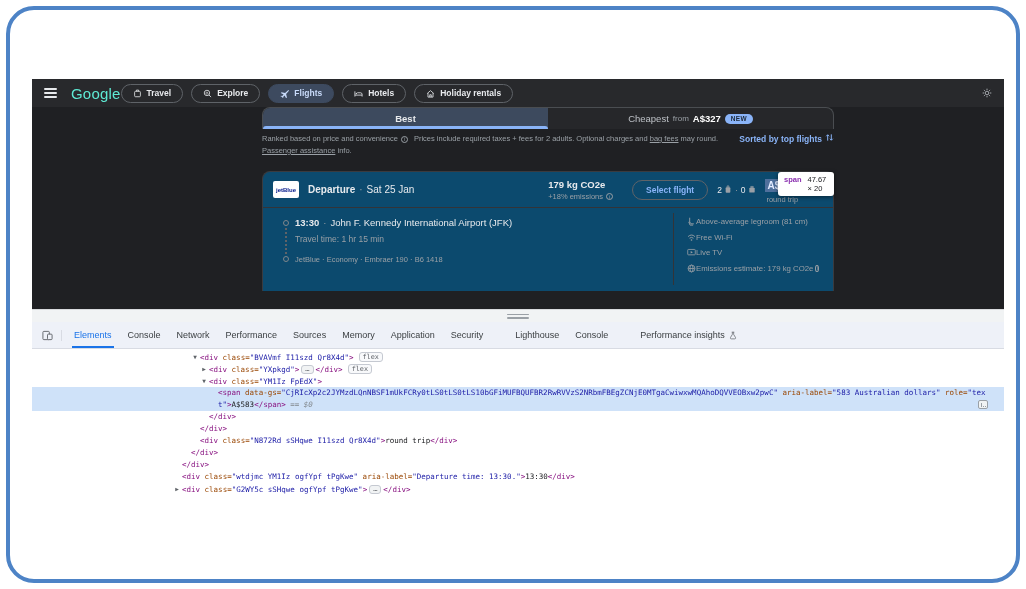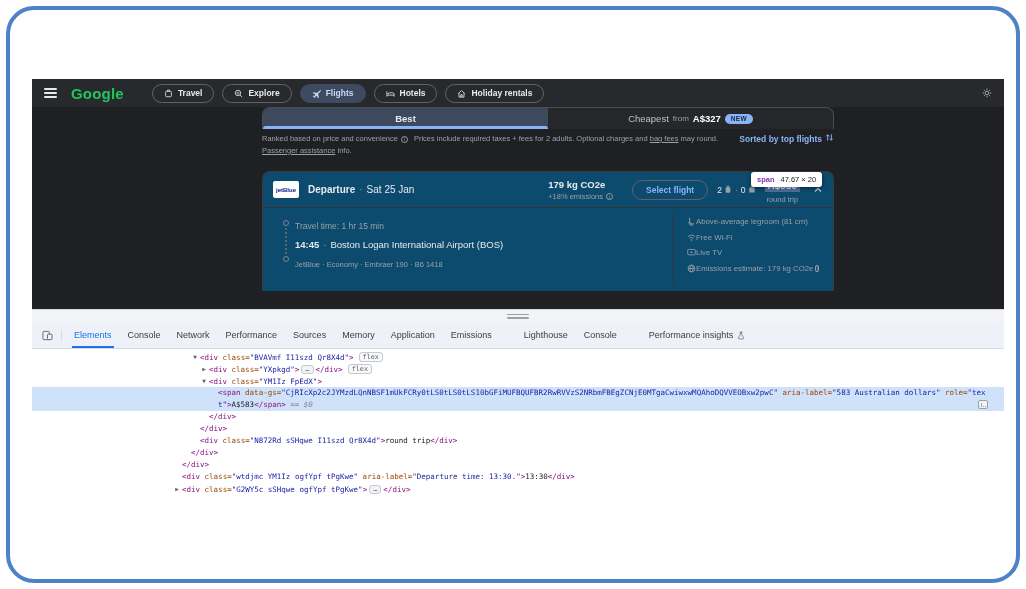--- a/index.html
+++ b/index.html
@@ -4,21 +4,21 @@
 <style>
   * { margin:0; padding:0; box-sizing:border-box; }
   html,body { width:1026px; height:589px; background:#fff; font-family:"Liberation Sans",sans-serif; overflow:hidden; }
   .frame { position:absolute; left:6px; top:6px; width:1014px; height:577px; border:4px solid #4d83c6; border-radius:28px; background:#fff; }
   .browser { position:absolute; left:22px; top:69px; width:972px; height:416px; }
 
   
   .gnav { height:28px; background:#28292c; display:flex; align-items:center; padding:0 12px; }
   .burger { width:13px; display:flex; flex-direction:column; gap:2.5px; margin-right:14px; cursor:pointer; }
   .burger i { height:1.5px; background:#e8eaed; border-radius:1px; }
-  .glogo { color:#22c55e; font-size:15px; font-weight:700; letter-spacing:.2px; margin-right:28px; }
+  .glogo { color:#5eead4; font-size:15px; font-weight:400; letter-spacing:.2px; }
   .pills { display:flex; gap:8px; align-items:center; }
   .pill { display:flex; align-items:center; gap:5px; height:19px; padding:0 11px; border:1px solid #5f6368; border-radius:10px; color:#e8eaed; font-size:8.5px; font-weight:bold; cursor:pointer; white-space:nowrap; }
   .pill svg { width:9px; height:9px; }
   .pill.active { background:#3d4a5f; border-color:#3d4a5f; color:#c8daf9; }
   .theme { margin-left:auto; color:#bdc1c6; display:flex; cursor:pointer; }
   .theme svg { width:10px; height:10px; }
 
   
   .fbody { height:202px; background:#1f2023; position:relative; }
   .results { position:absolute; left:230px; top:0; width:572px; }
@@ -30,21 +30,21 @@
   .tab.cheap .c2 { font-size:8px; color:#9aa0a6; }
   .tab.cheap .c3 { color:#fff; font-weight:bold; }
   .badge-new { background:#8ab4f8; color:#1b2838; font-size:6.5px; font-weight:bold; padding:1.5px 6px; border-radius:8px; letter-spacing:.3px; }
   .results h2 { color:#e8eaed; font-size:13px; font-weight:bold; margin-top:11px; }
   .meta { display:flex; justify-content:space-between; margin-top:4px; font-size:7.5px; color:#9aa0a6; line-height:12px; }
   .mleft { max-width:460px; }
   .mleft a { color:#9aa0a6; text-decoration:underline; cursor:pointer; }
   .inf { display:inline-flex; width:7px; height:7px; border:1px solid #9aa0a6; border-radius:50%; font-size:5px; align-items:center; justify-content:center; color:#9aa0a6; margin:0 6px 0 3px; vertical-align:0; font-style:normal; }
   .sort { color:#8ab4f8; font-size:8.5px; font-weight:bold; display:flex; gap:3px; align-items:flex-start; cursor:pointer; white-space:nowrap; }
   .sort svg { width:9px; height:9px; }
-  .tooltip { position:absolute; left:489px; top:65px; background:#fff; border-radius:3px; padding:3px 6px; font-size:7.5px; box-shadow:0 1px 4px rgba(0,0,0,.5); display:flex; gap:6px; z-index:5; }
+  .tooltip { position:absolute; left:516px; top:65px; background:#fff; border-radius:3px; padding:3px 6px; font-size:7.5px; box-shadow:0 1px 4px rgba(0,0,0,.5); display:flex; gap:6px; z-index:5; }
   .tooltip .ttag { color:#8a2faf; font-weight:bold; }
   .tooltip .tsize { color:#202124; }
 
   
   .card { margin-top:14px; height:120px; border:1px solid #3a3b3f; border-bottom:none; border-radius:8px 8px 0 0; background:#0c4a6e; }
   .chead { height:36px; display:flex; align-items:center; padding:0 10px 0 10px; gap:9px; border-bottom:1px solid #333438; }
   .jb { width:26px; height:17px; background:#fff; border-radius:2px; color:#001689; font-size:6px; font-weight:bold; display:flex; align-items:center; justify-content:center; }
   .ctitle { color:#e8eaed; font-size:10px; }
   .ctitle b { font-weight:bold; }
   .dot { color:#9aa0a6; margin:0 4px; }
@@ -244,22 +244,22 @@
                 </svg>
               </span>
           </div>
           <div class="cbody">
             <div class="tl">
                 <i class="c"></i>
                 <i class="d"></i>
                 <i class="c"></i>
               </div>
             <div class="legs">
+              <div class="leg"><b>13:30</b><span class="dot">·</span><span>John F. Kennedy International Airport (JFK)</span></div>
               <div class="dur">Travel time: 1 hr 15 min</div>
-              <div class="leg"><b>14:45</b><span class="dot">·</span><span>Boston Logan International Airport (BOS)</span></div>
               <div class="op">JetBlue · Economy · Embraer 190 · B6 1418</div>
             </div>
             <i class="vdiv"></i>
             <div class="amen" id="amen">
                 <div class="arow">
                   <span style="display: flex;">
                     <svg viewBox="0 0 10 10" fill="none" stroke="currentColor" stroke-width="1">
                       <path d="M3 .8v4.6l1.4 2.2h3.2M3.2 5.6H2L3.4 9h3.4"></path>
                     </svg>
                   </span>
@@ -329,21 +329,21 @@
           <div class="dtab">
             <span>Sources</span>
           </div>
           <div class="dtab">
             <span>Memory</span>
           </div>
           <div class="dtab">
             <span>Application</span>
           </div>
           <div class="dtab">
-            <span>Emissions</span>
+            <span>Security</span>
           </div>
           <div class="dtab gap">
             <span>Lighthouse</span>
           </div>
           <div class="dtab">
             <span>Console</span>
           </div>
           <div class="dtab gap">
             <span>Performance insights</span>
             <span style="display: flex;">

